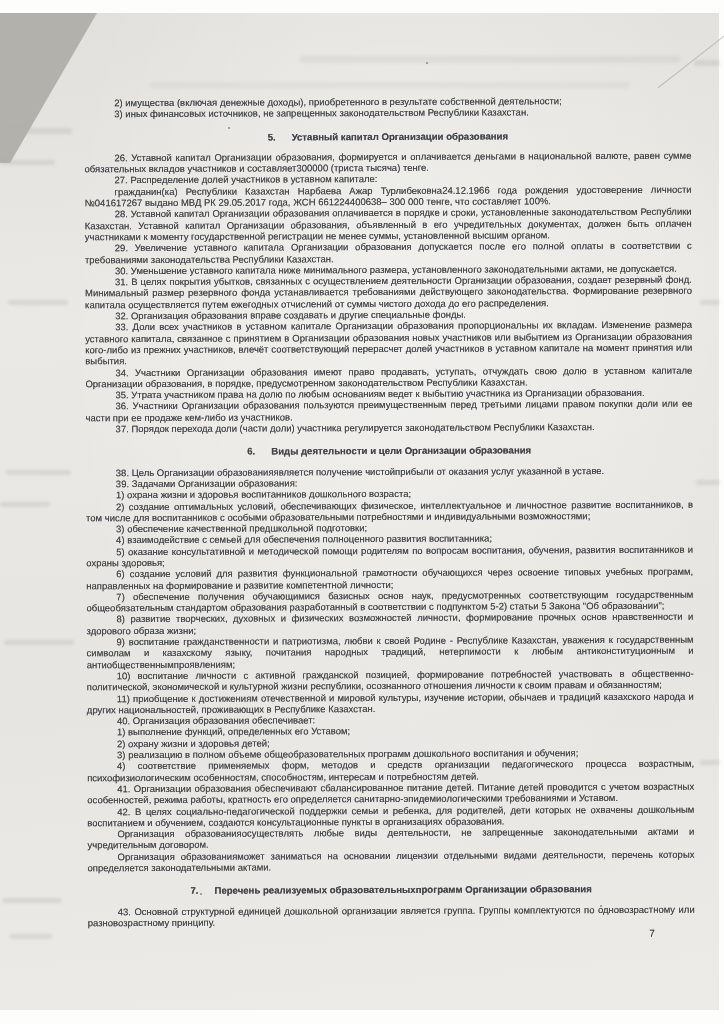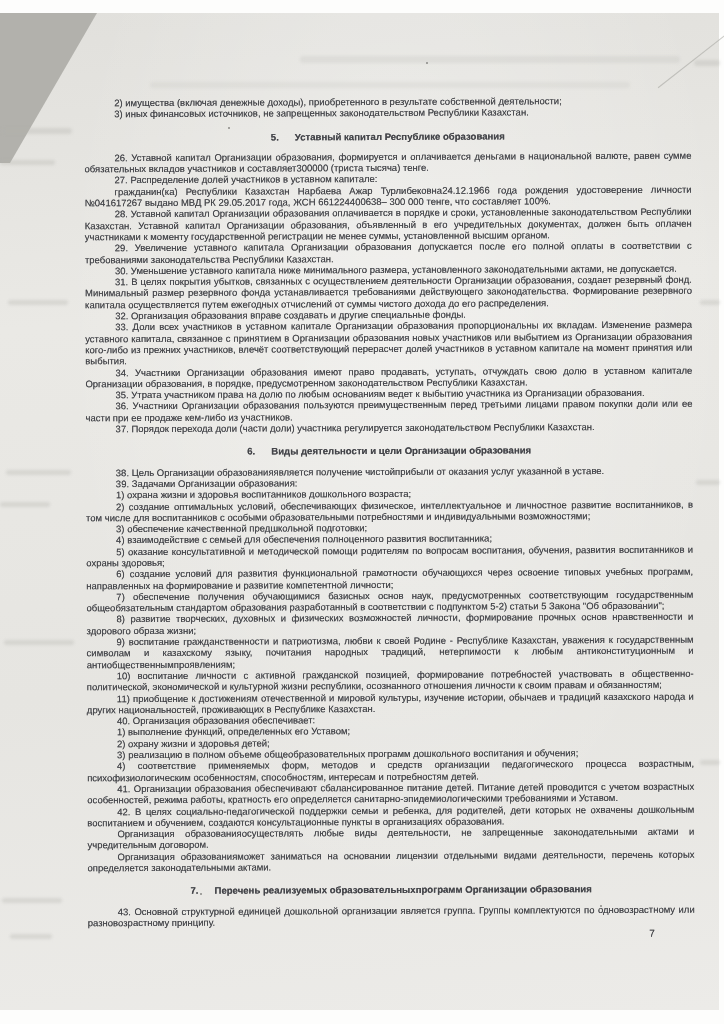--- a/index.html
+++ b/index.html
@@ -74,21 +74,21 @@
 <div class="speck" style="left:540px;top:335px;"></div>
 <div class="speck" style="left:640px;top:600px;"></div>
 <div class="speck" style="left:426px;top:62px;"></div>
 <div class="speck" style="left:200px;top:893px;"></div>
 <div class="speck" style="left:600px;top:905px;"></div>
 
 <div class="content" style="--ink: #44454a;">
 
   <p class="para">2) имущества (включая денежные доходы), приобретенного в результате собственной деятельности;</p>
     <p class="para">3) иных финансовых источников, не запрещенных законодательством Республики Казахстан.</p>
-    <div class="heading"><span class="h-num">5.</span><span>Уставный капитал Республике образования</span></div>
+    <div class="heading"><span class="h-num">5.</span><span>Уставный капитал Организации образования</span></div>
     <p class="para">26. Уставной капитал Организации образования, формируется и оплачивается деньгами в национальной валюте, равен сумме обязательных вкладов участников и составляет300000 (триста тысяча) тенге.</p>
     <p class="para">27. Распределение долей участников в уставном капитале:</p>
     <p class="para">гражданин(ка) Республики Казахстан Нарбаева Ажар Турлибековна24.12.1966 года рождения удостоверение личности №041617267 выдано МВД РК 29.05.2017 года, ЖСН 661224400638– 300 000 тенге, что составляет 100%.</p>
     <p class="para">28. Уставной капитал Организации образования оплачивается в порядке и сроки, установленные законодательством Республики Казахстан. Уставной капитал Организации образования, объявленный в его учредительных документах, должен быть оплачен участниками к моменту государственной регистрации не менее суммы, установленной высшим органом.</p>
     <p class="para">29. Увеличение уставного капитала Организации образования допускается после его полной оплаты в соответствии с требованиями законодательства Республики Казахстан.</p>
     <p class="para">30. Уменьшение уставного капитала ниже минимального размера, установленного законодательными актами, не допускается.</p>
     <p class="para">31. В целях покрытия убытков, связанных с осуществлением деятельности Организации образования, создает резервный фонд. Минимальный размер резервного фонда устанавливается требованиями действующего законодательства. Формирование резервного капитала осуществляется путем ежегодных отчислений от суммы чистого дохода до его распределения.</p>
     <p class="para">32. Организация образования вправе создавать и другие специальные фонды.</p>
     <p class="para">33. Доли всех участников в уставном капитале Организации образования пропорциональны их вкладам. Изменение размера уставного капитала, связанное с принятием в Организации образования новых участников или выбытием из Организации образования кого-либо из прежних участников, влечёт соответствующий перерасчет долей участников в уставном капитале на момент принятия или выбытия.</p>
     <p class="para">34. Участники Организации образования имеют право продавать, уступать, отчуждать свою долю в уставном капитале Организации образования, в порядке, предусмотренном законодательством Республики Казахстан.</p>

